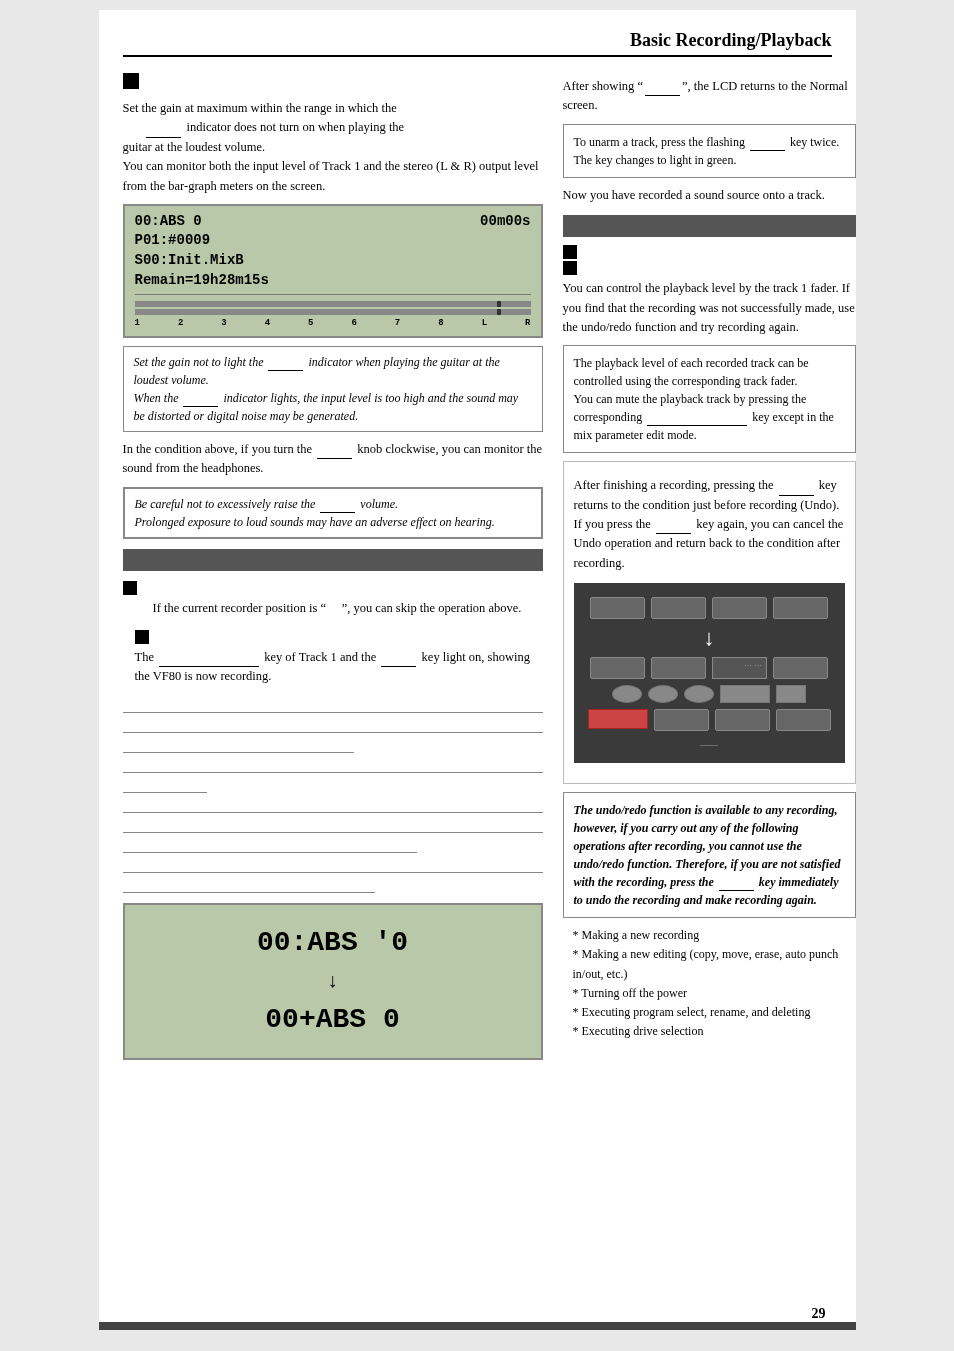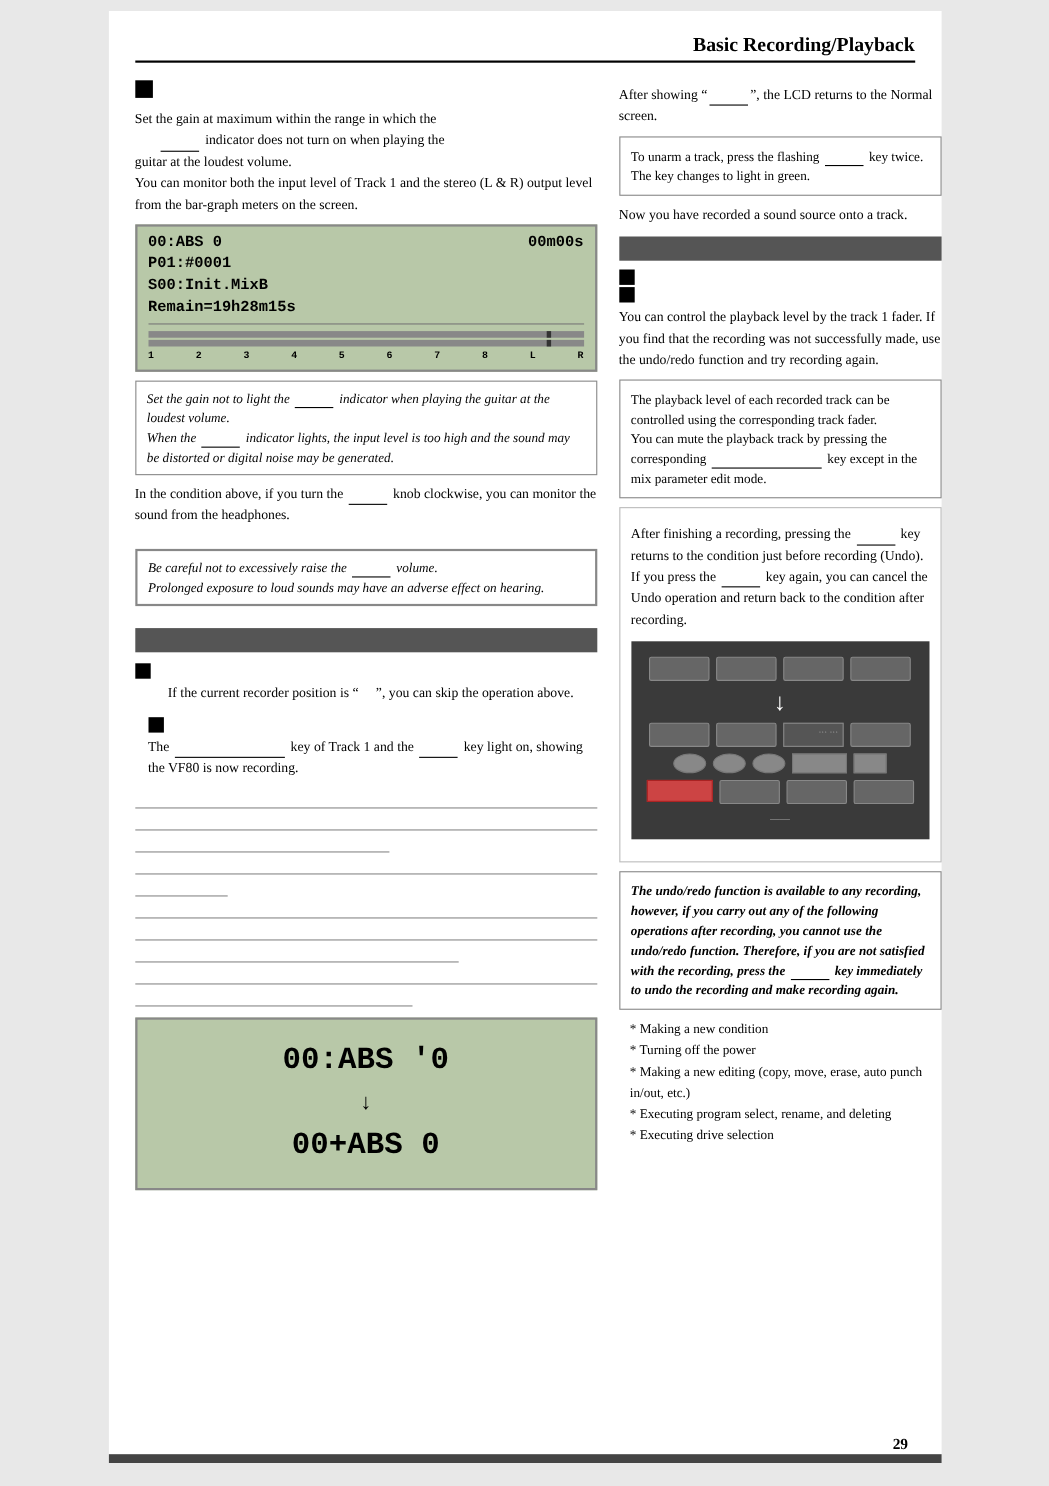--- a/index.html
+++ b/index.html
@@ -106,21 +106,21 @@
       border: 1px solid #888;
       padding: 6px 10px;
       margin: 8px 0;
       font-style: italic;
       font-size: 12px;
       line-height: 1.5;
     }
     .note-box-warning {
       border: 2px solid #888;
       padding: 6px 10px;
-      margin: 20px 0;
+      margin: 8px 0;
       font-style: italic;
       font-size: 12px;
       line-height: 1.5;
     }
     
     .info-box {
       border: 1px solid #888;
       padding: 8px 10px;
       margin: 8px 0;
       font-size: 12px;
@@ -279,21 +279,21 @@
         <span>guitar at the loudest volume.</span><br>
         <span>You can monitor both the input level of Track 1 and the stereo (L &amp; R) output level from the bar-graph meters on the screen.</span>
       </div>
 
       
       <div class="lcd-box">
         <div class="lcd-row">
           <span>00:ABS 0</span>
           <span>00m00s</span>
         </div>
-        <div>P01:#0001</div>
+        <div>P01:#0009</div>
         <div>S00:Init.MixB</div>
         <div>Remain=19h28m15s</div>
         <div class="lcd-meters">
           <div class="meter-bar"></div>
           <div class="meter-bar"></div>
           <div class="meter-labels">
             <span>1</span>
               <span>2</span>
               <span>3</span>
               <span>4</span>
@@ -446,23 +446,23 @@
 
       
       <div class="info-box-italic">
         <span class="italic-note">
           The undo/redo function is available to any recording, however, if you carry out any of the following operations after recording, you cannot use the undo/redo function. Therefore, if you are not satisfied with the recording, press the <span class="blank-line-sm"></span> key immediately to undo the recording and make recording again.
         </span>
       </div>
 
       
       <ul class="bullet-list">
-        <li>Making a new condition</li>
+        <li>Making a new recording</li>
+        <li>Making a new editing (copy, move, erase, auto punch in/out, etc.)</li>
         <li>Turning off the power</li>
-        <li>Making a new editing (copy, move, erase, auto punch in/out, etc.)</li>
         <li>Executing program select, rename, and deleting</li>
         <li>Executing drive selection</li>
       </ul>
 
     </div>
   </div>
 
   <div class="page-number">29</div>
   <div class="page-footer-bar"></div>
 

